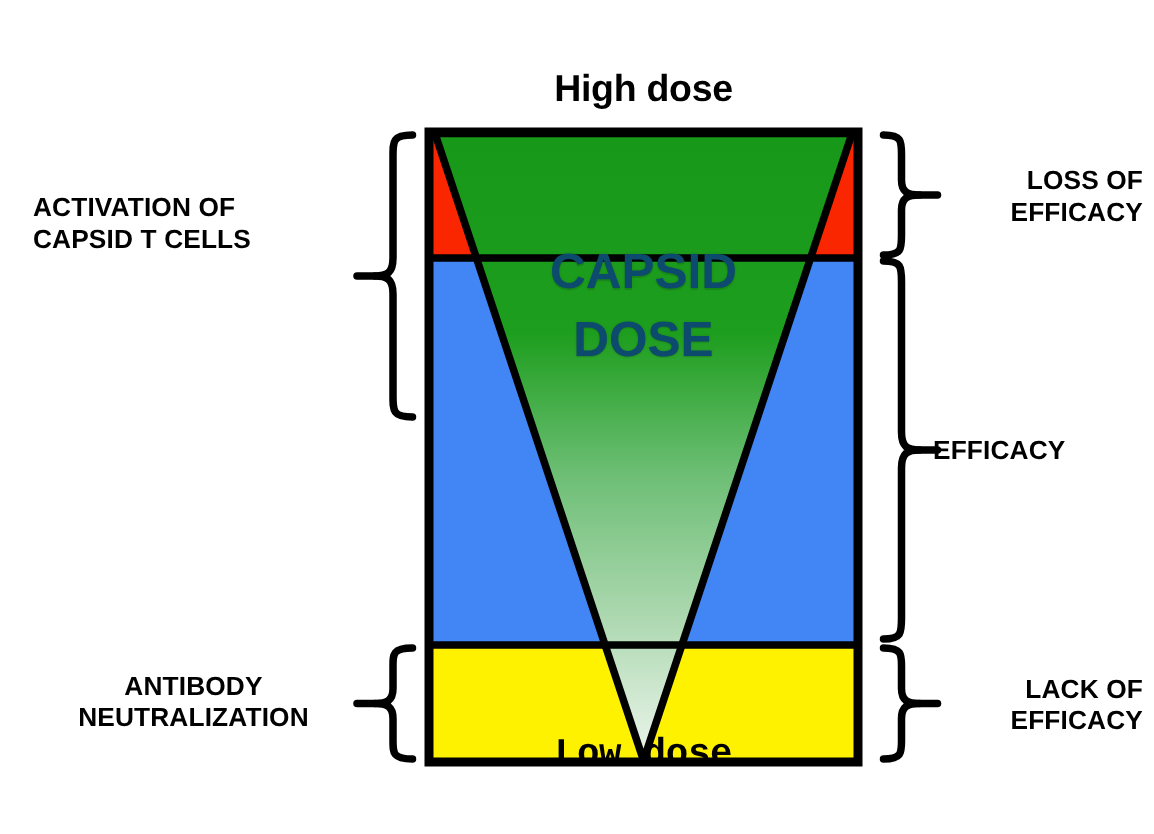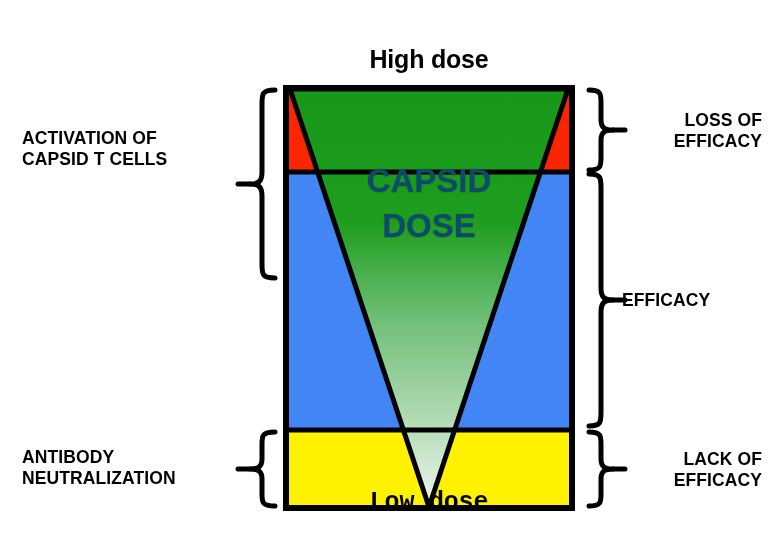--- a/index.html
+++ b/index.html
@@ -49,21 +49,21 @@
   #label-activation {
     left: 22px;
     top: 128px;
     width: 214px;
     text-align: left;
   }
   #label-antibody {
     left: 22px;
     top: 447px;
     width: 214px;
-    text-align: left;
+    text-align: center;
   }
   #label-loss {
     left: 622px;
     top: 110px;
     width: 140px;
     text-align: right;
   }
   #label-efficacy {
     left: 622px;
     top: 290px;

